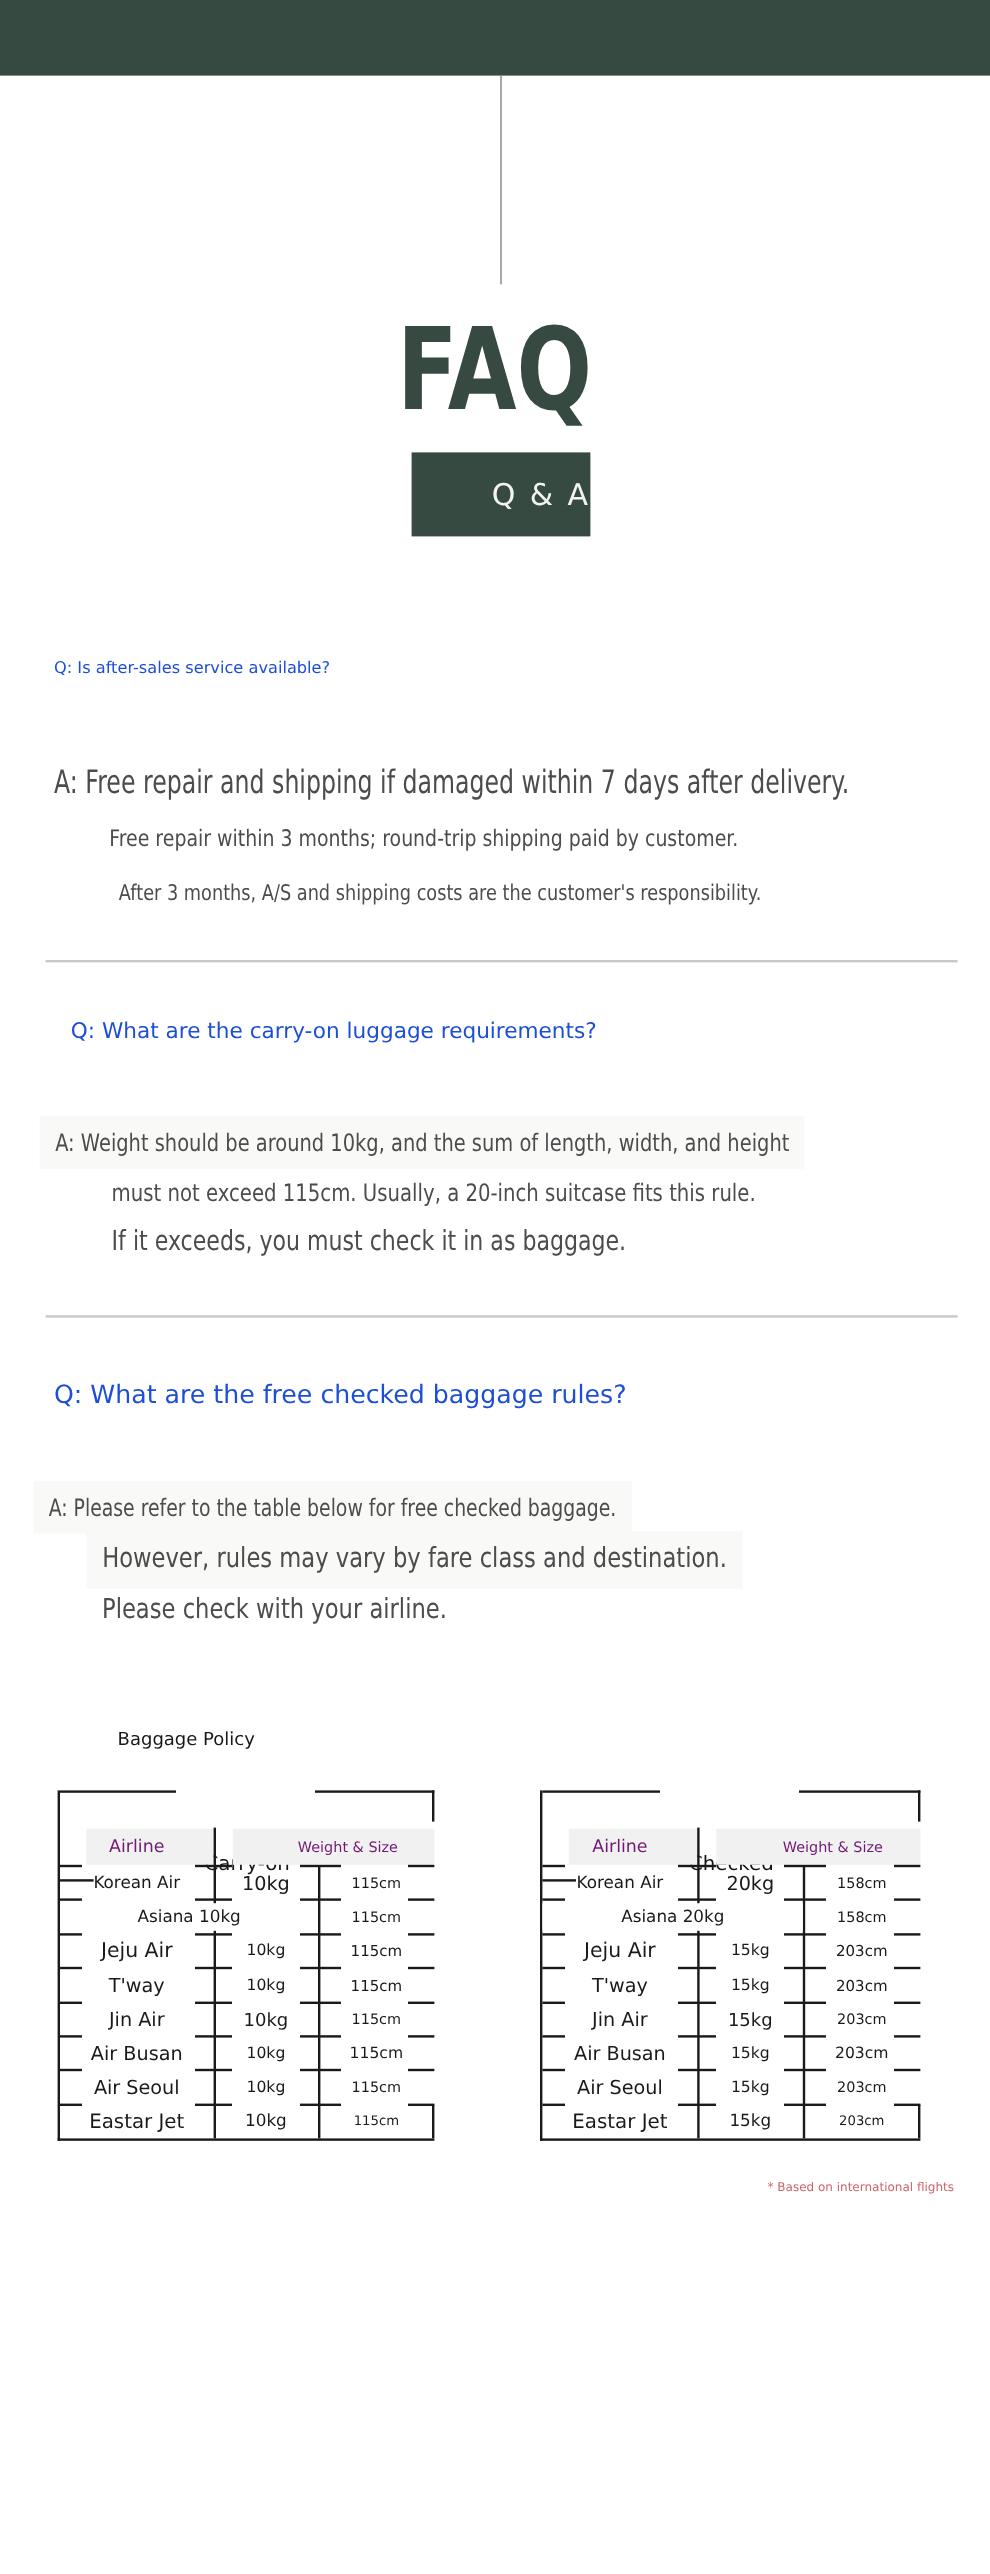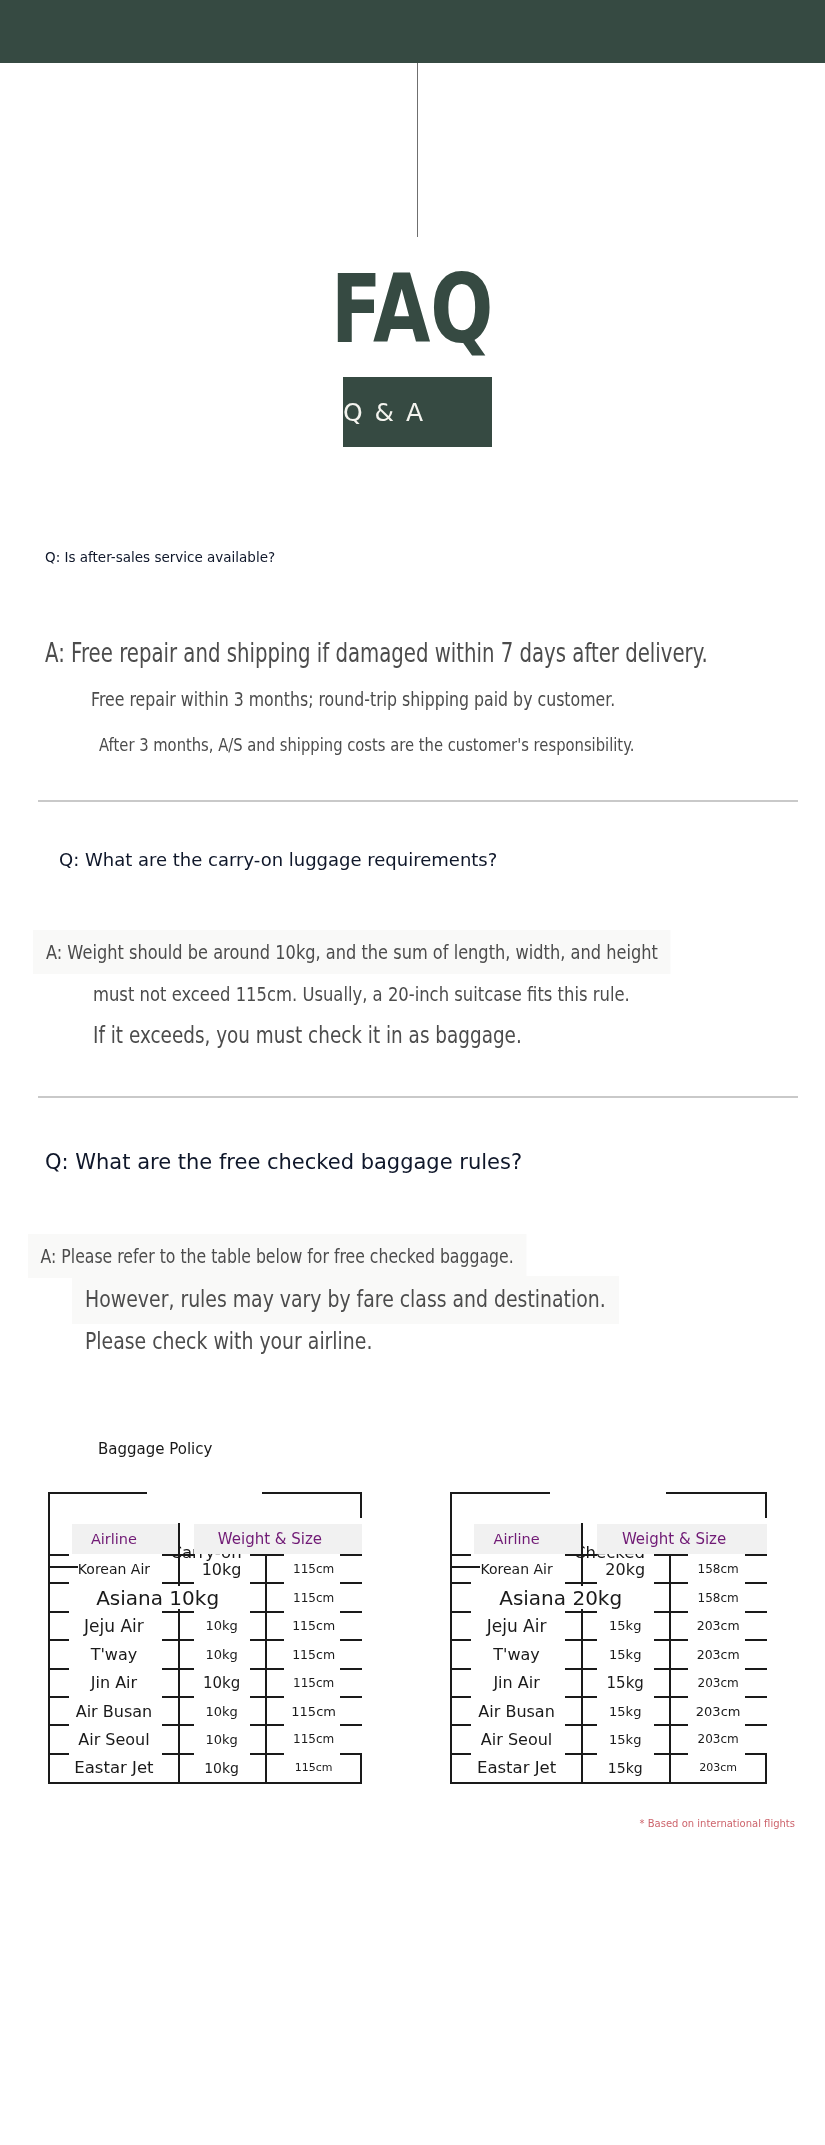--- a/index.html
+++ b/index.html
@@ -8,26 +8,26 @@
 
   
   .topbar{position:absolute;left:0;top:0;width:825px;height:63px;background:#364a42;}
   .vline{position:absolute;left:417px;top:63px;width:1px;height:174px;background:#6f6f6f;}
 
   
   .faq-title{position:absolute;left:0;top:262px;width:825px;text-align:center;
              font-size:95px;line-height:1;font-weight:bold;color:#364a42;}
   .faq-title span{display:inline-block;transform:scaleX(0.78);transform-origin:center;}
   .qa-box{position:absolute;left:343px;top:377px;width:149px;height:70px;background:#364a42;
-          display:flex;align-items:center;justify-content:flex-start;}
+          display:flex;align-items:center;justify-content:flex-end;}
   .qa-box span{color:#f4f4ef;font-size:25px;letter-spacing:2px;}
 
   
   .txt{position:absolute;white-space:nowrap;line-height:1.2;}
-  .qtext{color:#0f172a;}
+  .qtext{color:#1d4ed8;}
   .atext{color:#4c4c4c;}
   .cond{display:inline-block;transform-origin:left center;}
   .hl{background:#f9f9f8;padding:10px 16px;}
 
   .s1-q{left:45px;top:549px;font-size:13.5px;}
   .s1-a0{left:45px;top:637px;}  .s1-a0 .cond{font-size:27px;transform:scaleX(0.73);}
   .s1-a1{left:91px;top:688px;}  .s1-a1 .cond{font-size:19px;transform:scaleX(0.83);}
   .s1-a2{left:99px;top:734px;}  .s1-a2 .cond{font-size:18px;transform:scaleX(0.82);}
 
   .divider{position:absolute;left:38px;width:760px;height:2px;background:#c9c9c9;}
@@ -58,35 +58,35 @@
 
   .title-row{position:absolute;left:0;top:0;width:100%;height:31px;display:flex;
              align-items:center;justify-content:center;font-size:16.5px;color:#161616;margin-top:45px;}
   .title-row::after{content:"";position:absolute;left:0;bottom:0;width:9%;height:2px;background:#1a1a1a;}
 
   .head-row{position:absolute;left:0;top:31px;width:100%;height:32px;}
   .head-bg{position:absolute;top:1px;height:30px;background:#f1f1f1;z-index:0;}
   .bg1{left:7%;width:34%;} .bg2{left:46%;width:54%;}
   .head-label{position:absolute;top:0;height:100%;display:flex;align-items:center;
               justify-content:center;z-index:2;color:#701a75;}
-  .hlab1{left:0;width:41%;font-size:14.5px;} .hlab2{left:41%;width:59%;font-size:15px;}
+  .hlab1{left:0;width:41%;font-size:14.5px;} .hlab2{left:41%;width:59%;font-size:12px;padding-left:20px;}
 
   .rows{position:absolute;left:0;top:63px;right:0;bottom:0;display:flex;flex-direction:column;}
   .drow{flex:1 1 0;position:relative;display:flex;align-items:center;z-index:2;color:#1a1a1a;}
   .drow::before{content:"";position:absolute;left:0;top:-1px;width:100%;height:2px;
      background:linear-gradient(90deg,#1a1a1a 0 6%,transparent 6% 36%,#1a1a1a 36% 46%,
                 transparent 46% 64%,#1a1a1a 64% 75%,transparent 75% 93%,#1a1a1a 93% 100%);}
   .c-air{width:41%;display:flex;justify-content:center;}
   .c-wt{width:28%;display:flex;justify-content:center;}
   .c-sz{width:31%;display:flex;justify-content:center;}
   .c-merged{width:69%;display:flex;justify-content:center;align-items:center;
             background:#fff;height:80%;align-self:center;}
   
   .rows .drow:nth-child(1) .c-air{font-size:14px;}   .rows .drow:nth-child(1) .c-wt{font-size:16px;}  .rows .drow:nth-child(1) .c-sz{font-size:12px;}
-  .rows .drow:nth-child(2) .c-merged{font-size:20px;}                                                  .rows .drow:nth-child(2) .c-sz{font-size:12px;}
+  .rows .drow:nth-child(2) .c-merged{font-size:14px;}                                                  .rows .drow:nth-child(2) .c-sz{font-size:12px;}
   .rows .drow:nth-child(3) .c-air{font-size:17px;}   .rows .drow:nth-child(3) .c-wt{font-size:13px;}  .rows .drow:nth-child(3) .c-sz{font-size:12.5px;}
   .rows .drow:nth-child(4) .c-air{font-size:16px;}   .rows .drow:nth-child(4) .c-wt{font-size:13px;}  .rows .drow:nth-child(4) .c-sz{font-size:12.5px;}
   .rows .drow:nth-child(5) .c-air{font-size:16px;}   .rows .drow:nth-child(5) .c-wt{font-size:15px;}  .rows .drow:nth-child(5) .c-sz{font-size:12px;}
   .rows .drow:nth-child(6) .c-air{font-size:16px;}   .rows .drow:nth-child(6) .c-wt{font-size:13px;}  .rows .drow:nth-child(6) .c-sz{font-size:13px;}
   .rows .drow:nth-child(7) .c-air{font-size:16px;}   .rows .drow:nth-child(7) .c-wt{font-size:13px;}  .rows .drow:nth-child(7) .c-sz{font-size:12px;}
   .rows .drow:nth-child(8) .c-air{font-size:16.5px;} .rows .drow:nth-child(8) .c-wt{font-size:14px;}  .rows .drow:nth-child(8) .c-sz{font-size:11px;}
 
   .note{position:absolute;right:30px;top:1818px;font-size:10px;color:#cd646c;}
 </style>
 </head>

